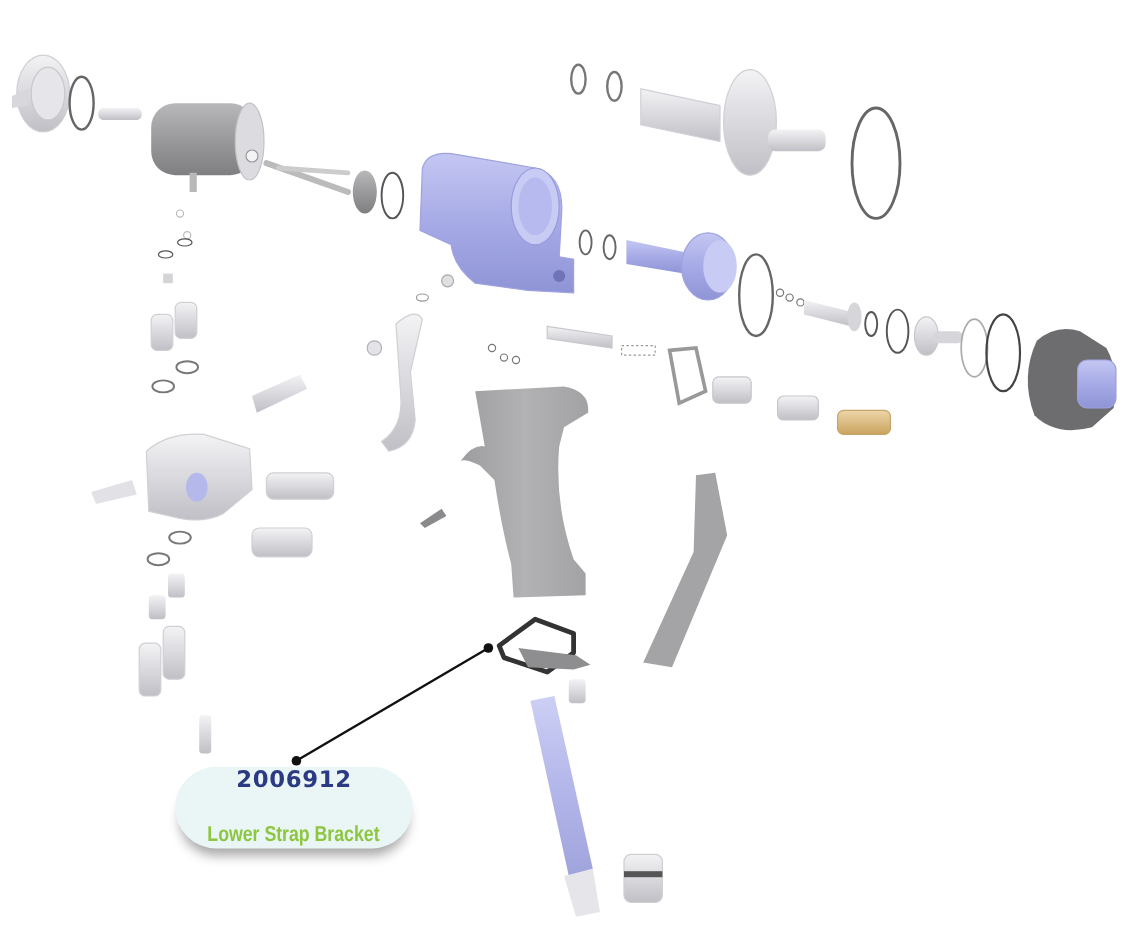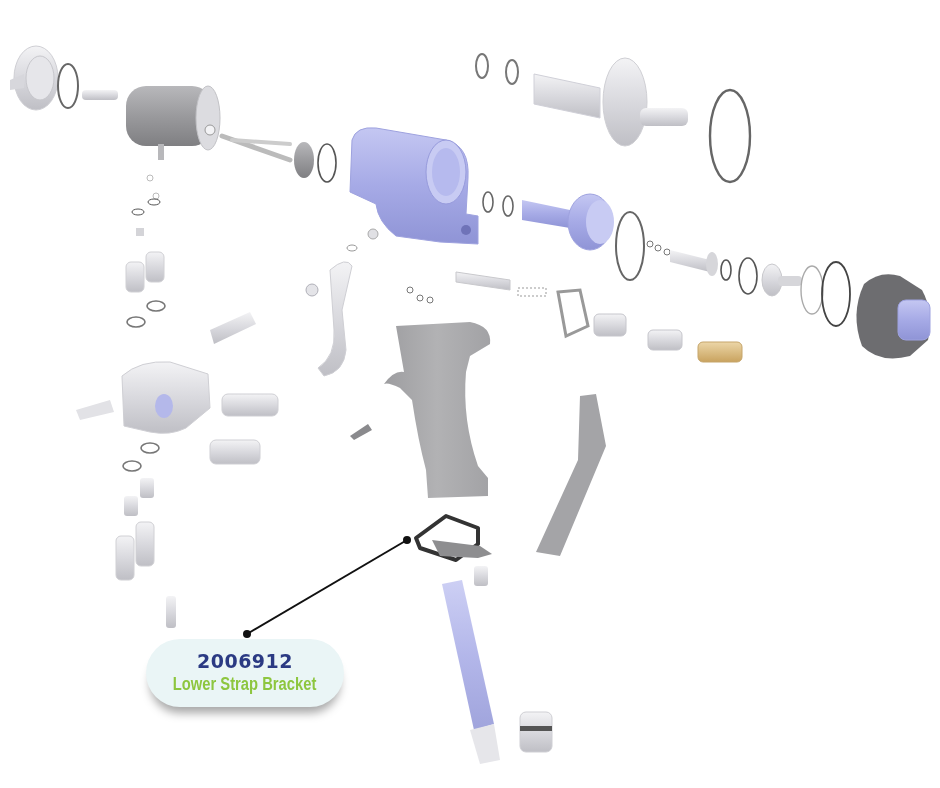--- a/index.html
+++ b/index.html
@@ -1,21 +1,21 @@
 <!DOCTYPE html>
 <html><head>
 <meta charset="utf-8">
 <style>
   html,body{margin:0;padding:0;background:#ffffff;}
   body{width:940px;height:788px;position:relative;overflow:hidden;font-family:"Liberation Sans",sans-serif;}
   .stage{position:absolute;left:0;top:0;width:940px;height:788px;}
   svg.diagram{position:absolute;left:0;top:0;width:940px;height:788px;}
   .callout{position:absolute;left:146px;top:639px;width:198px;height:68px;border-radius:34px;
     background:#eaf5f6;box-shadow:0 10px 10px -4px rgba(0,0,0,0.35);
-    display:flex;flex-direction:column;align-items:center;justify-content:center;}
+    display:flex;flex-direction:column;align-items:center;justify-content:space-between;}
   .callout .pn{font-family:"DejaVu Sans",sans-serif;font-weight:bold;font-size:19px;color:#2b3a83;letter-spacing:0.5px;line-height:22px;}
   .callout .nm{font-family:"Liberation Sans",sans-serif;font-weight:bold;font-size:18px;color:#8dc63f;line-height:24px;transform:scaleX(0.82);white-space:nowrap;}
 </style>
 </head>
 <body>
 
 <div class="stage">
 <svg class="diagram" viewBox="0 0 940 788" xmlns="http://www.w3.org/2000/svg">
   <defs>
     <linearGradient id="gMetal" x1="0" y1="0" x2="0" y2="1">

